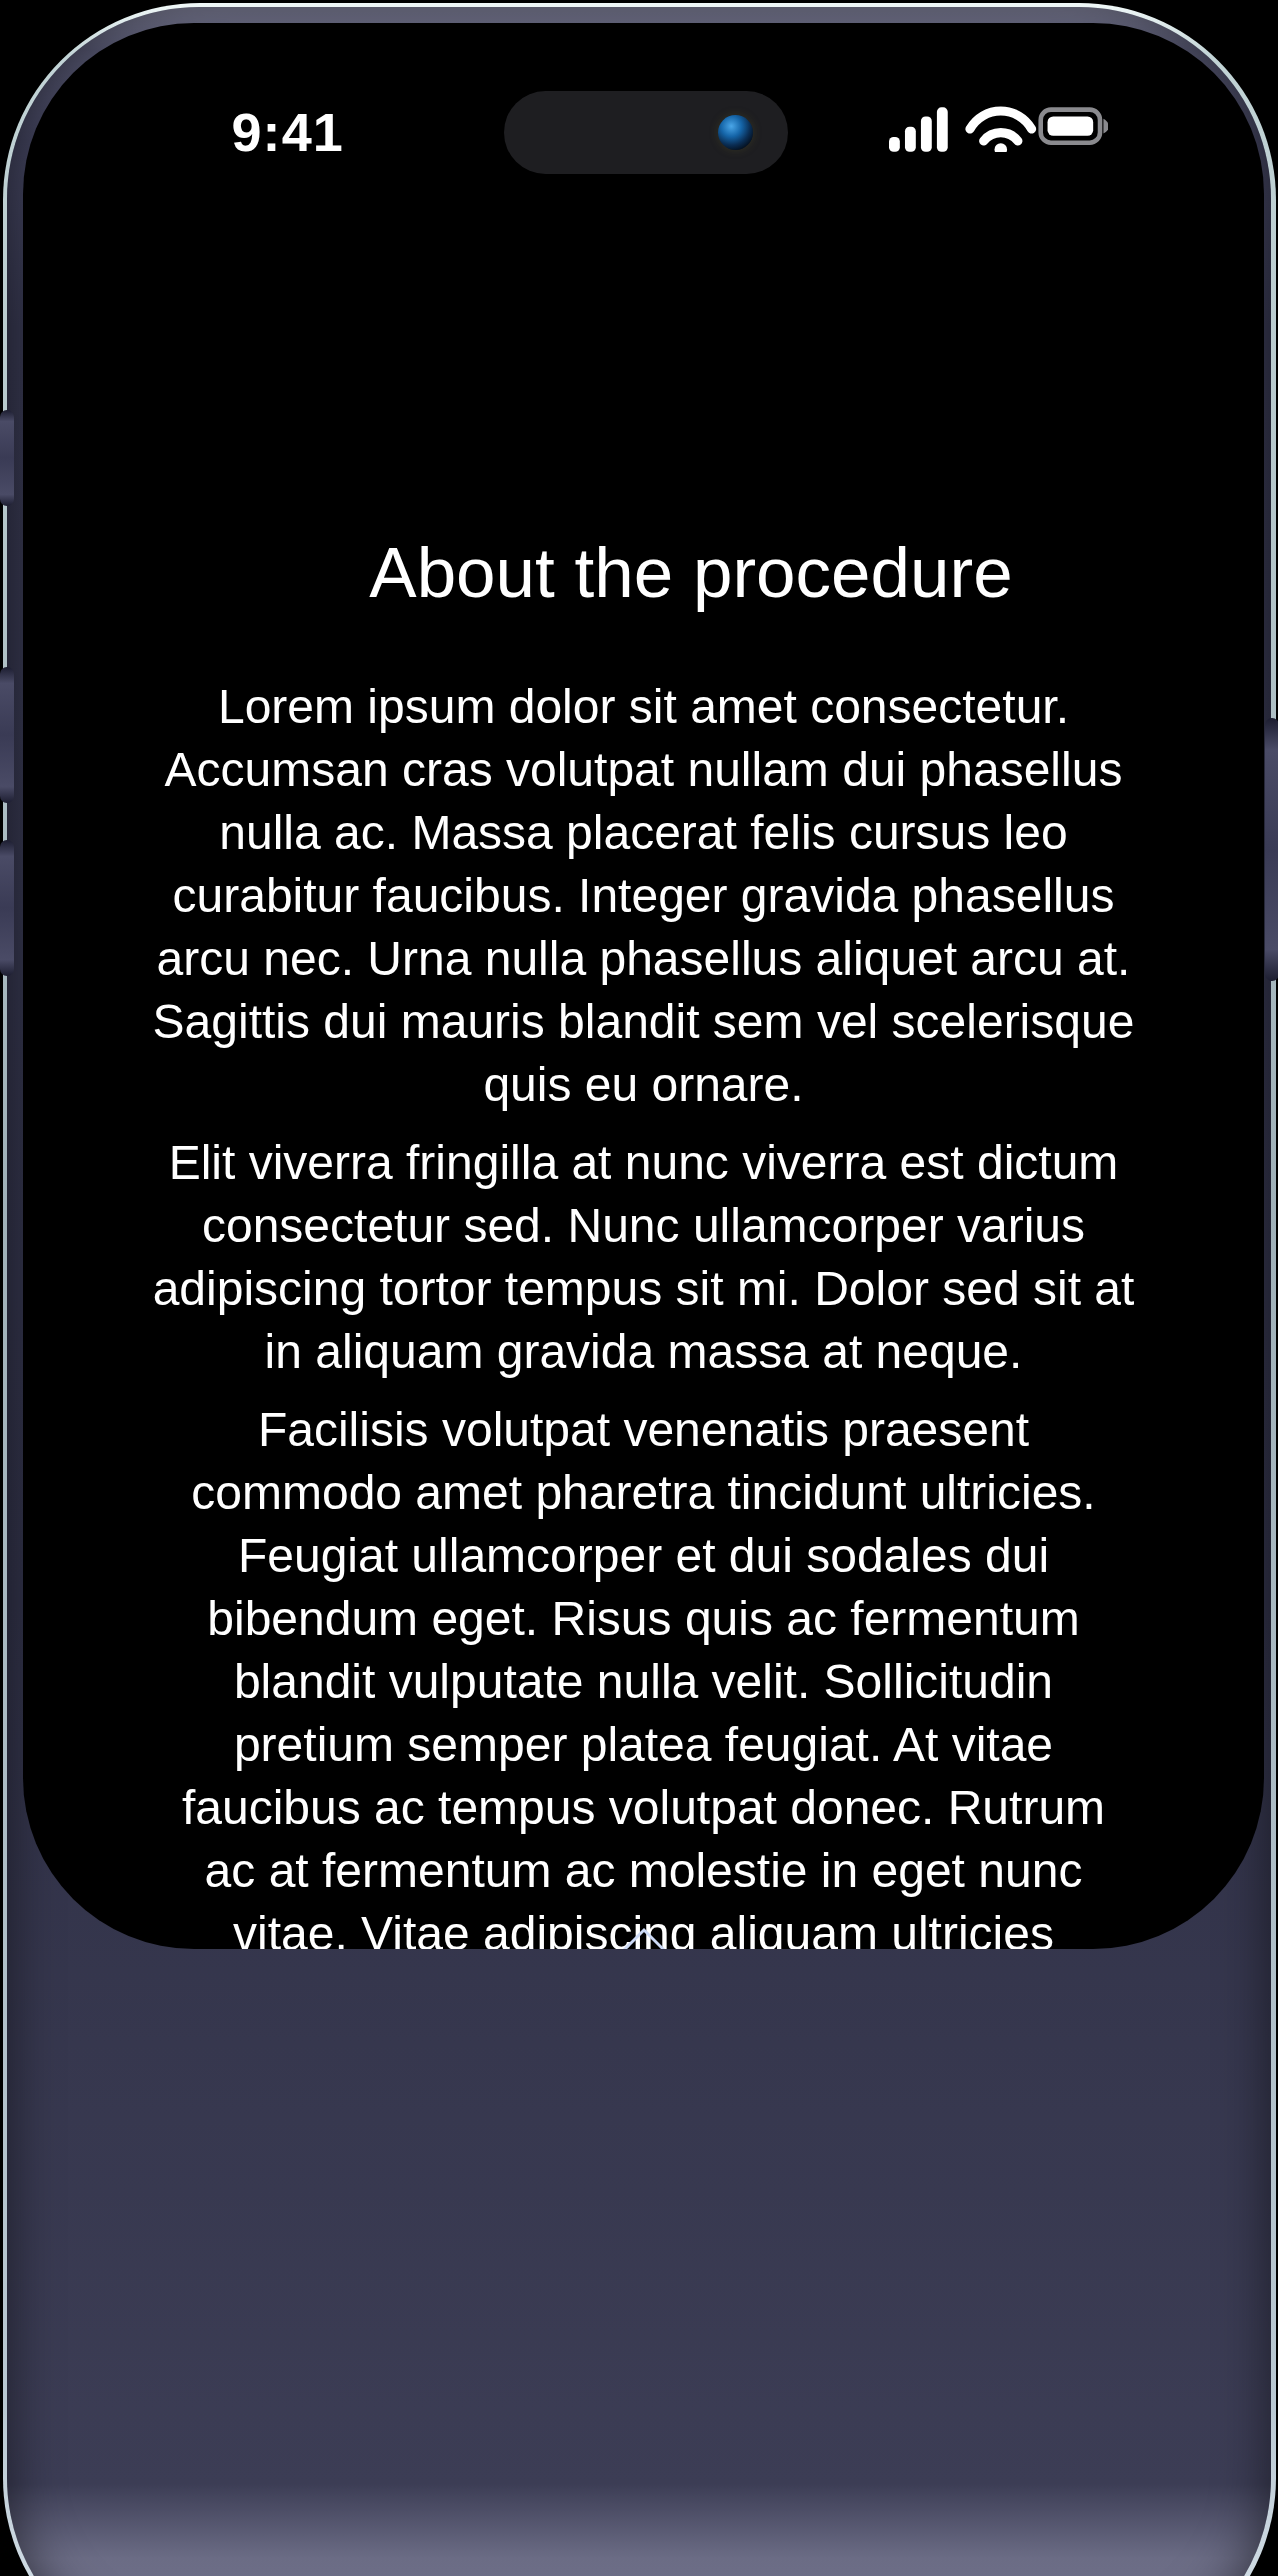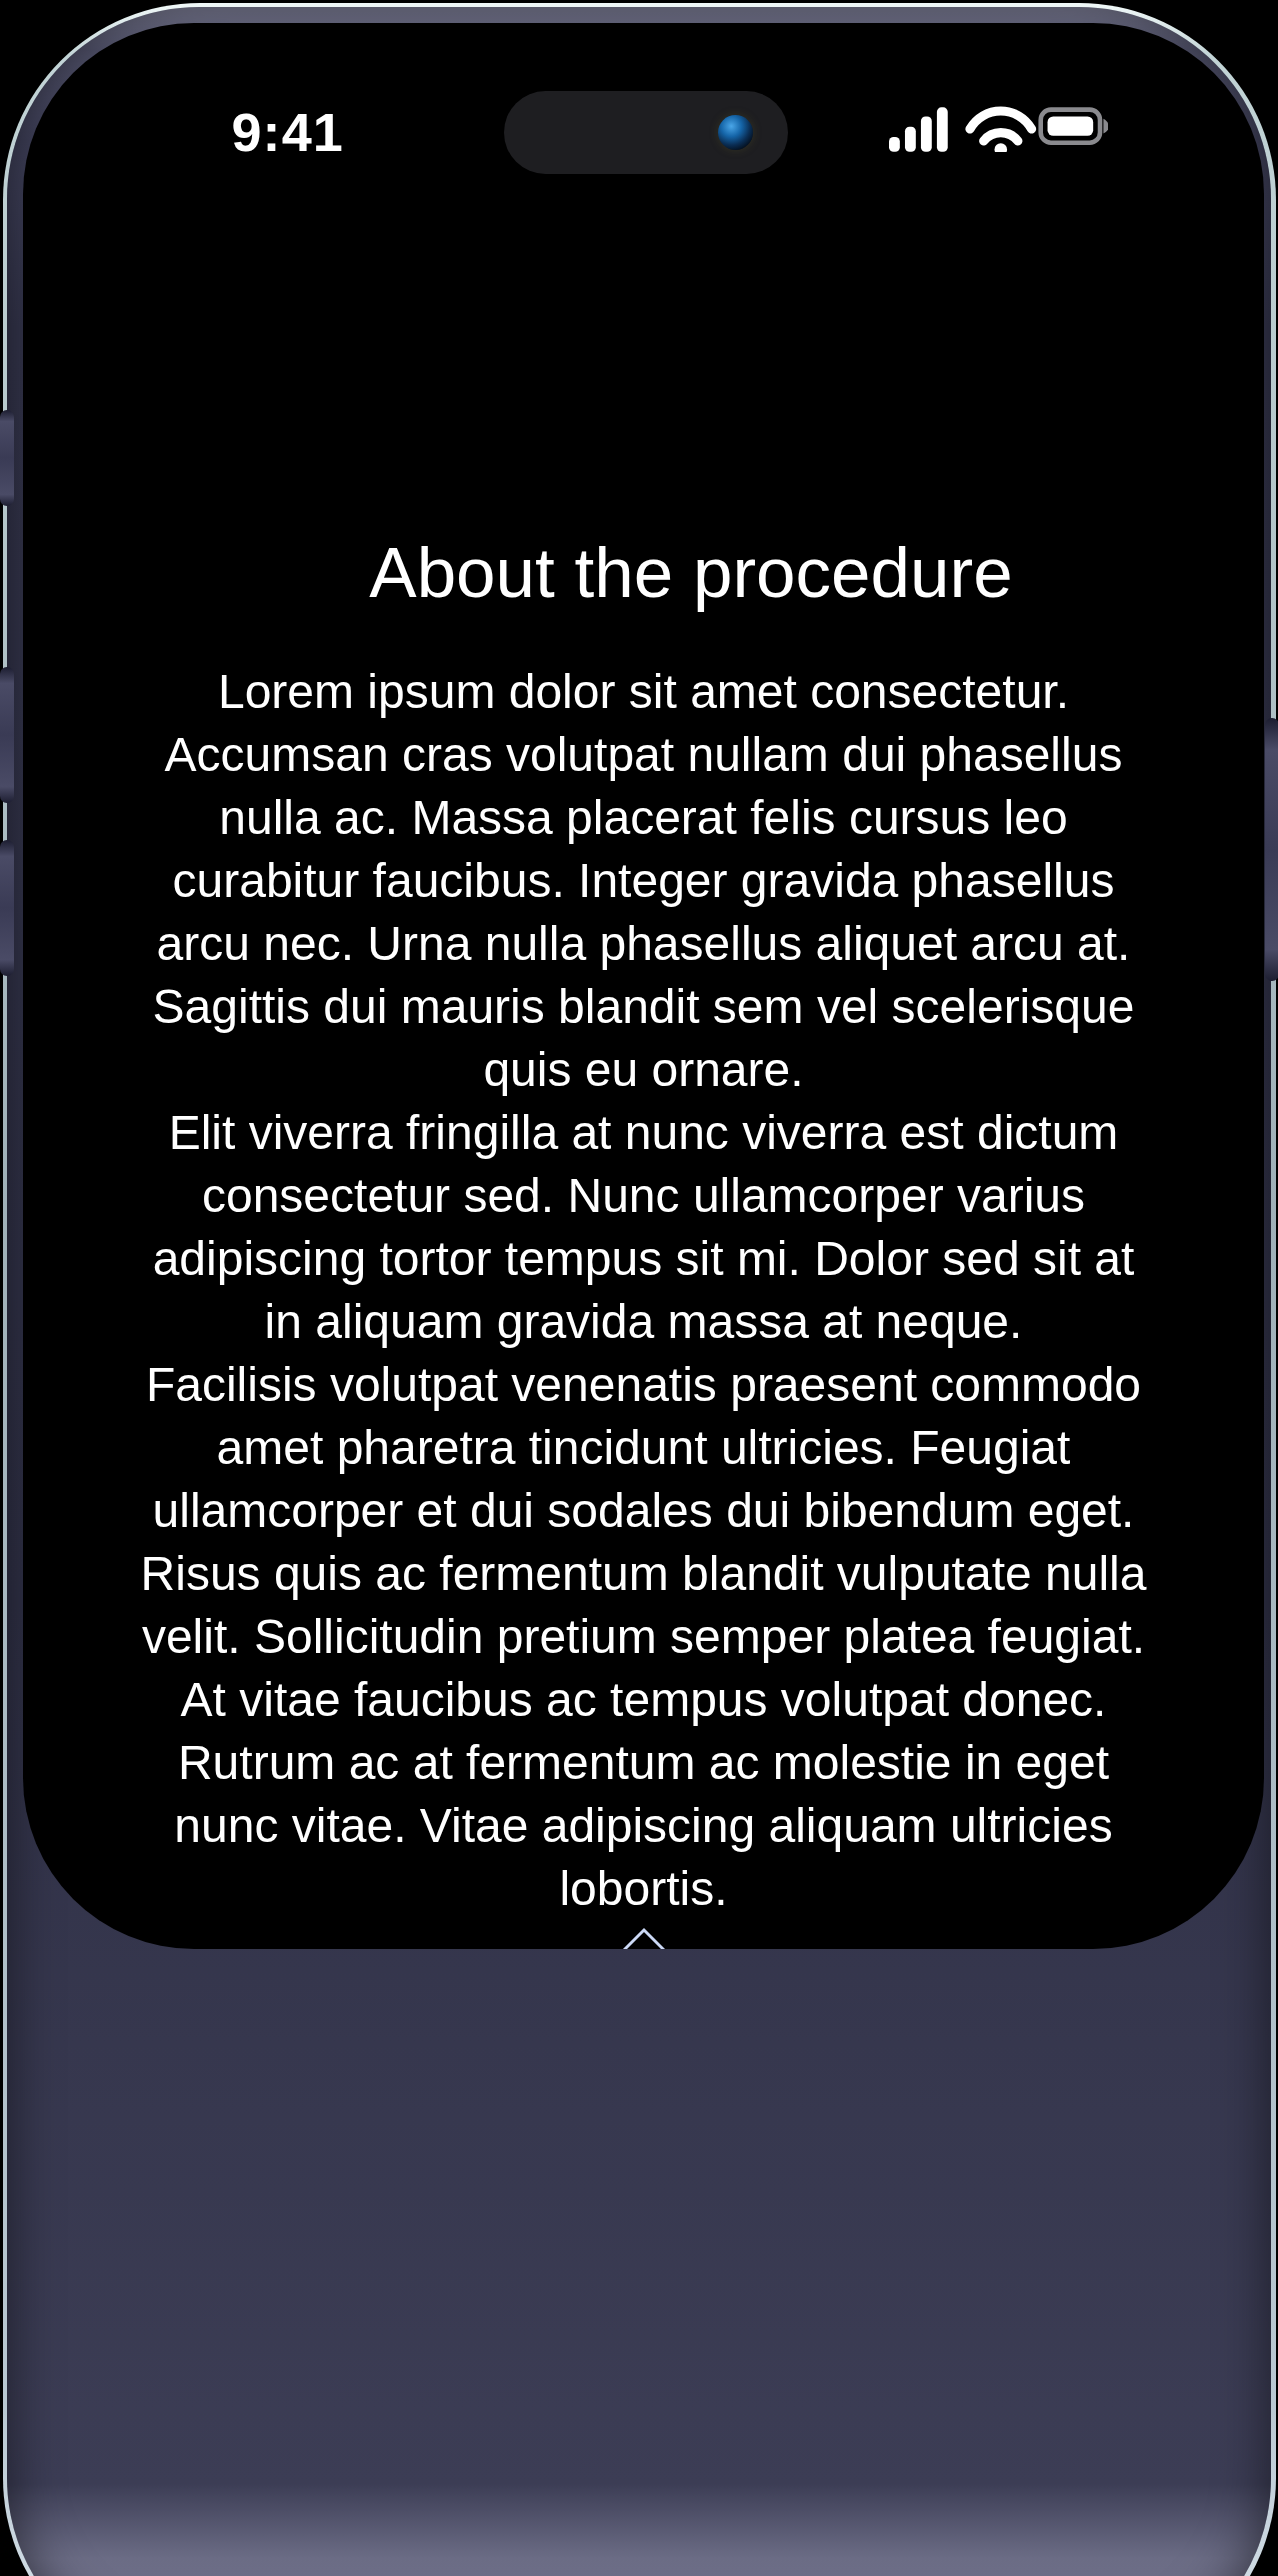--- a/index.html
+++ b/index.html
@@ -50,21 +50,21 @@
   .status-icons{position:absolute;left:866px;top:83px;width:219px;height:46px;}
   
   .title{
     position:absolute;left:0;top:460px;width:100%;
     text-align:center;font-size:71px;line-height:83px;font-weight:400;color:#fff;padding-left:47px;
   }
   .body-text{
     position:absolute;left:112px;top:637px;width:1016px;
     text-align:center;color:#fff;font-size:48px;line-height:63px;font-weight:400;
   }
-  .body-text p{margin:0;}
+  .body-text p{margin:15px;}
   
   .chevron-up{
     position:absolute;left:50%;top:1901px;transform:translateX(-50%);
     width:188px;height:200px;z-index:1;
   }
   .swipe-hint{
     position:absolute;left:0;top:2144px;width:100%;
     text-align:center;font-size:51px;font-weight:700;color:#32343b;
     z-index:1;letter-spacing:0.6px;
   }

